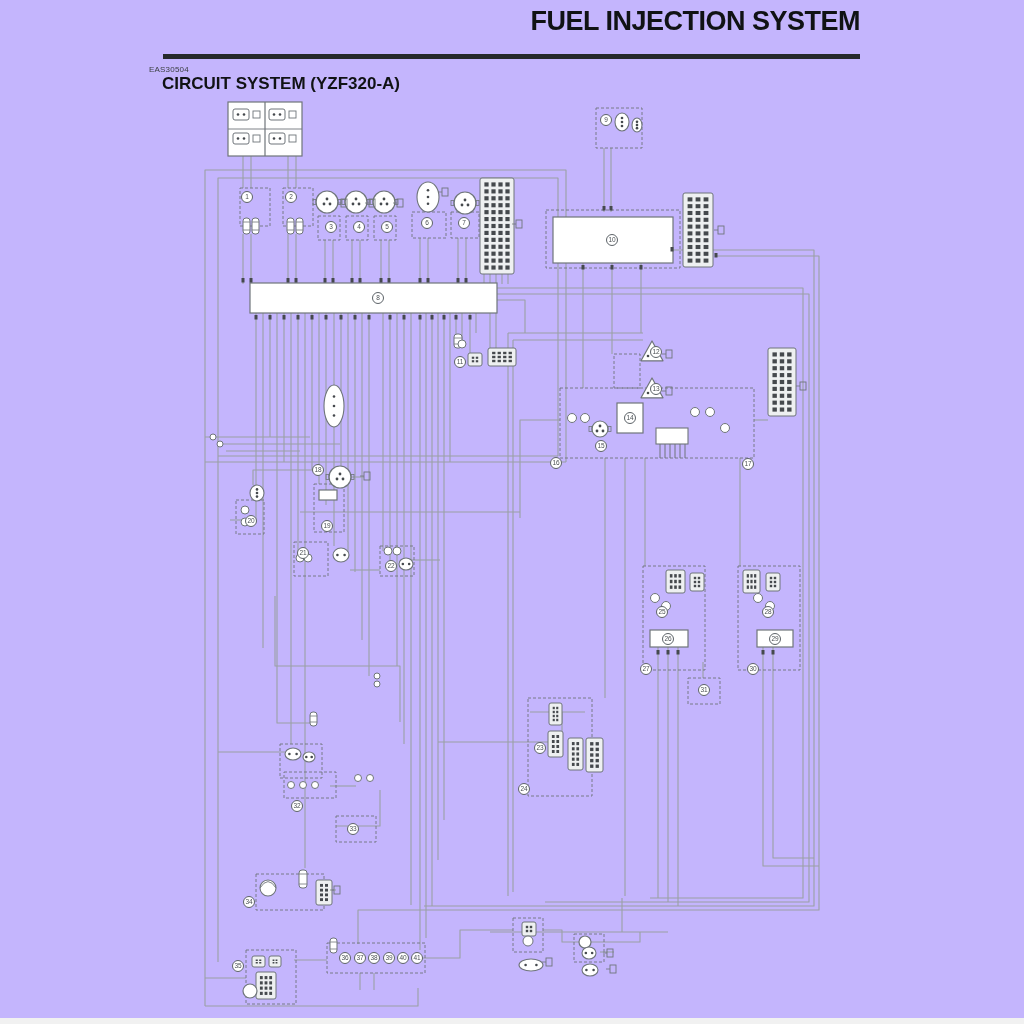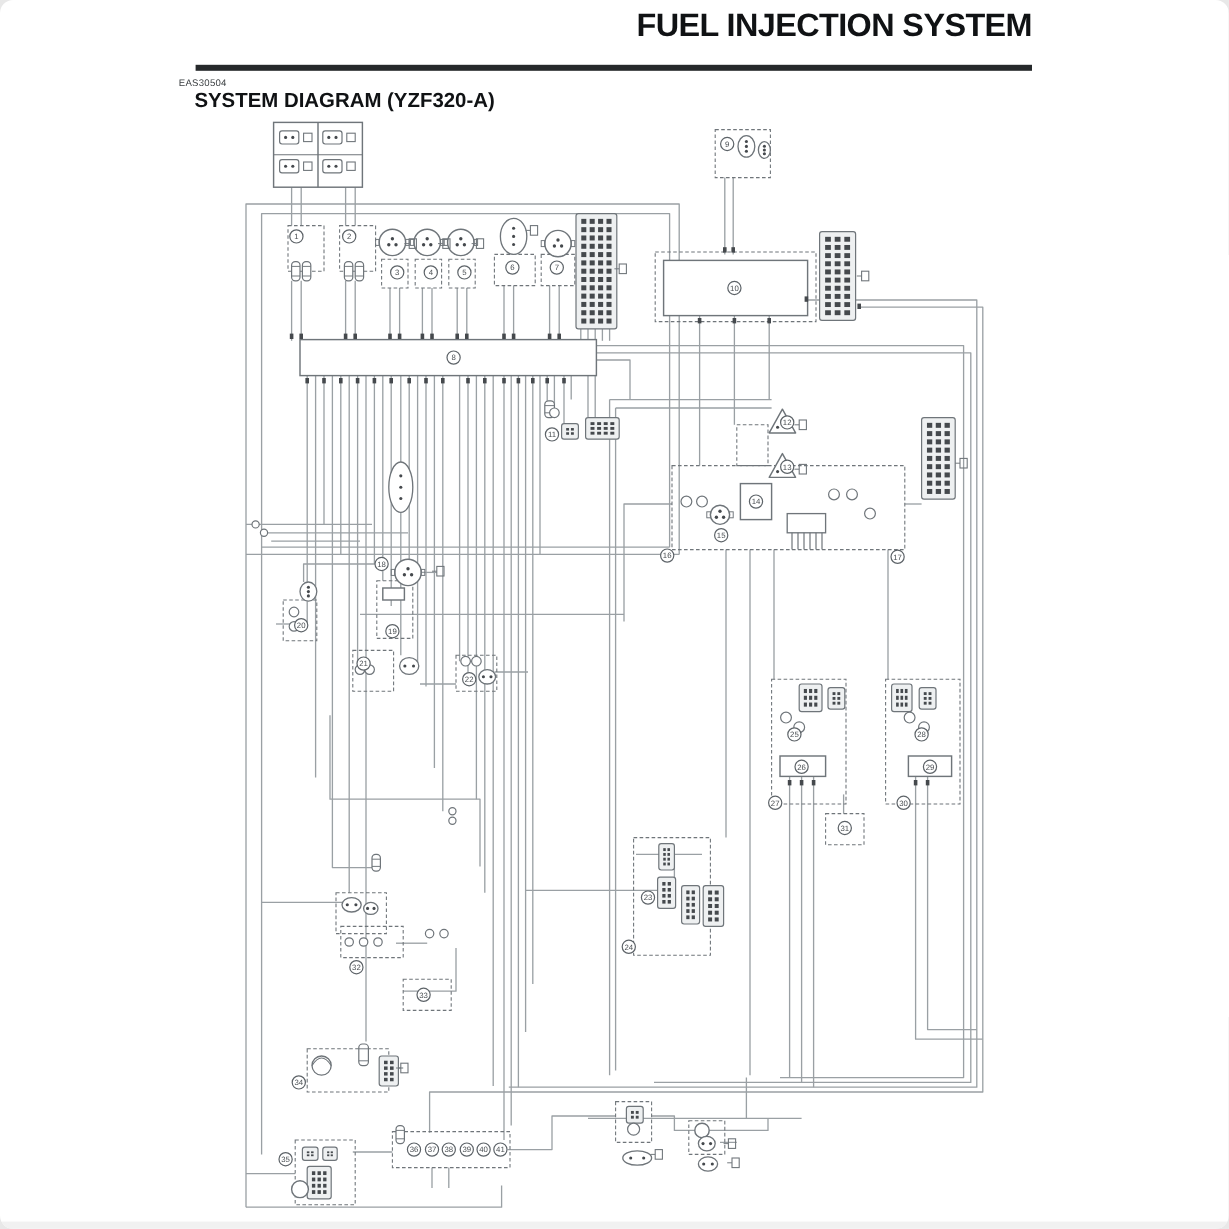--- a/index.html
+++ b/index.html
@@ -1,33 +1,33 @@
 <!DOCTYPE html>
 <html><head>
 <meta charset="utf-8">
 <style>
   html,body{margin:0;padding:0;background:#e8e8e8;}
-  .page{position:relative;width:1024px;height:1024px;background:#ffffff;overflow:hidden;
-        font-family:"Liberation Sans", sans-serif;border-radius:11px;}
+  .page{position:relative;width:1024px;height:1024px;background:#c4b5fd;overflow:hidden;
+        font-family:"Liberation Sans", sans-serif;}
   .hdr-title{position:absolute;top:6px;right:164px;font-size:27px;font-weight:bold;
              color:#101214;letter-spacing:-0.5px;white-space:nowrap;}
   .hdr-rule{position:absolute;top:54px;left:163px;width:697px;height:5px;background:#26292b;}
   .sec-code{position:absolute;top:65px;left:149px;font-size:8px;color:#3c4043;letter-spacing:0.2px;}
   .sec-title{position:absolute;top:74px;left:162px;font-size:17px;font-weight:bold;color:#101214;}
   svg.diagram{position:absolute;left:0;top:0;width:1024px;height:1024px;}
   .botbar{position:absolute;left:0;bottom:0;width:1024px;height:6px;background:#f1f1f1;}
 </style>
 </head>
 <body>
 
 <div class="page">
   <div class="hdr-title">FUEL INJECTION SYSTEM</div>
   <div class="hdr-rule"></div>
   <div class="sec-code">EAS30504</div>
-  <div class="sec-title">SYSTEM DIAGRAM (YZF320-A)</div>
+  <div class="sec-title">CIRCUIT SYSTEM (YZF320-A)</div>
   <svg class="diagram" viewBox="0 0 1024 1024">
       <polyline points="205,1006 205,170 566,170 566,462" fill="none" stroke="#9aa0a4" stroke-width="1.1" stroke-linejoin="round"></polyline>
       <polyline points="218,962 218,178 558,178 558,456" fill="none" stroke="#9aa0a4" stroke-width="1.1" stroke-linejoin="round"></polyline>
       <polyline points="205,1006 418,1006 418,988" fill="none" stroke="#9aa0a4" stroke-width="1.1" stroke-linejoin="round"></polyline>
       <polyline points="205,462 566,462" fill="none" stroke="#9aa0a4" stroke-width="1.1" stroke-linejoin="round"></polyline>
       <polyline points="218,456 558,456" fill="none" stroke="#9aa0a4" stroke-width="1.1" stroke-linejoin="round"></polyline>
       <polyline points="205,437 310,437" fill="none" stroke="#9aa0a4" stroke-width="1.1" stroke-linejoin="round"></polyline>
       <polyline points="218,444 340,444" fill="none" stroke="#9aa0a4" stroke-width="1.1" stroke-linejoin="round"></polyline>
       <polyline points="226,451 300,451" fill="none" stroke="#9aa0a4" stroke-width="1.1" stroke-linejoin="round"></polyline>
       <polyline points="243,156 243,188" fill="none" stroke="#9aa0a4" stroke-width="1.1" stroke-linejoin="round"></polyline>

